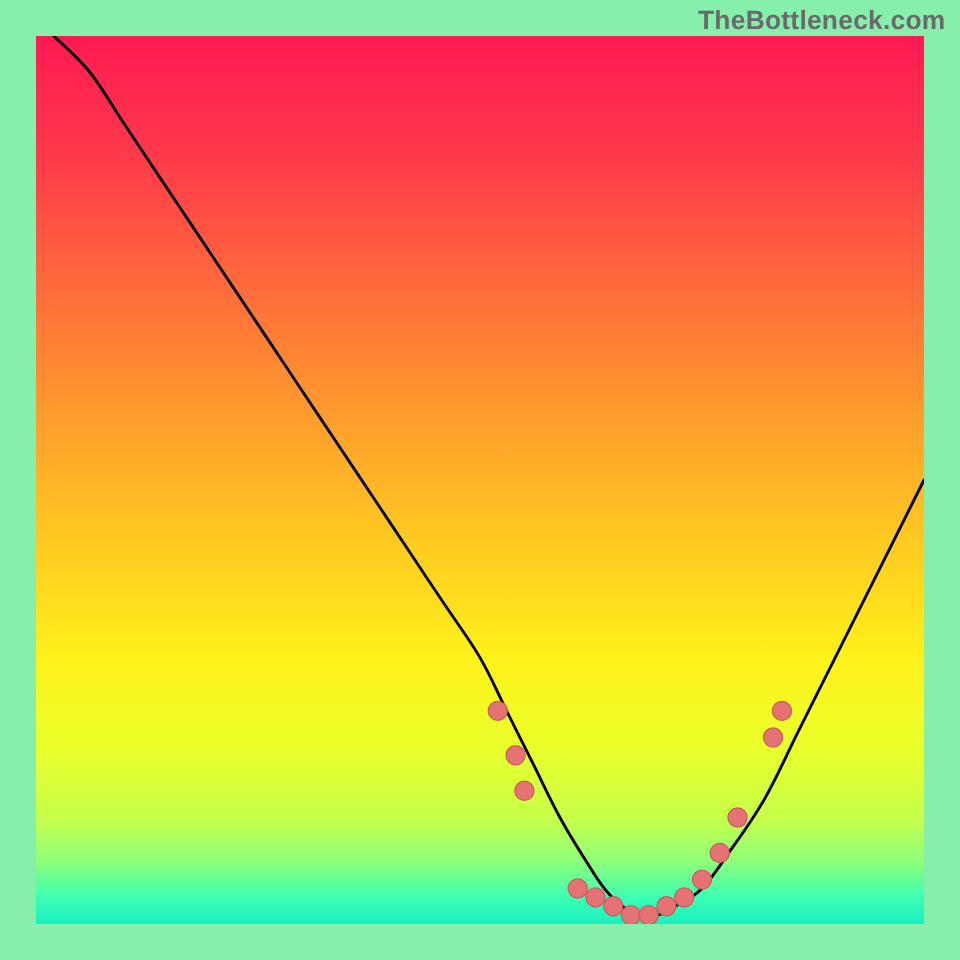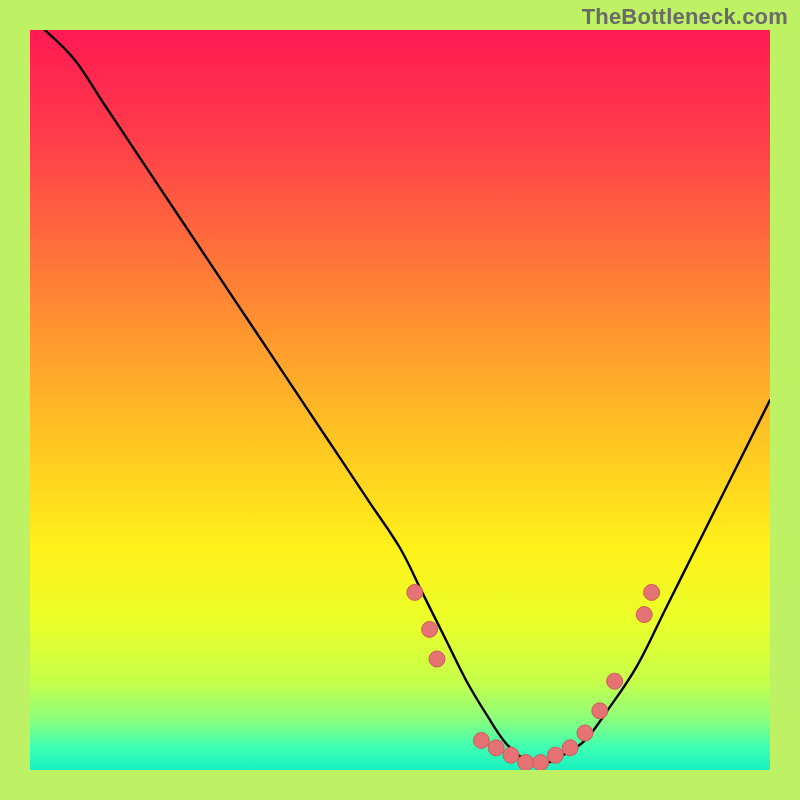--- a/index.html
+++ b/index.html
@@ -1,21 +1,21 @@
 <!DOCTYPE html>
 <html><head>
 <meta charset="utf-8">
 <style>
   * { margin: 0; padding: 0; box-sizing: border-box; }
   html, body { width: 800px; height: 800px; overflow: hidden; background: #000; }
   .frame {
     position: relative;
     width: 800px;
     height: 800px;
-    background: #bef264;
+    background: #86efac;
   }
   .watermark {
     position: absolute;
     top: 4px;
     right: 12px;
     color: #6a6a6a;
     font-family: Arial, Helvetica, sans-serif;
     font-size: 22px;
     font-weight: 600;
     letter-spacing: 0.2px;

